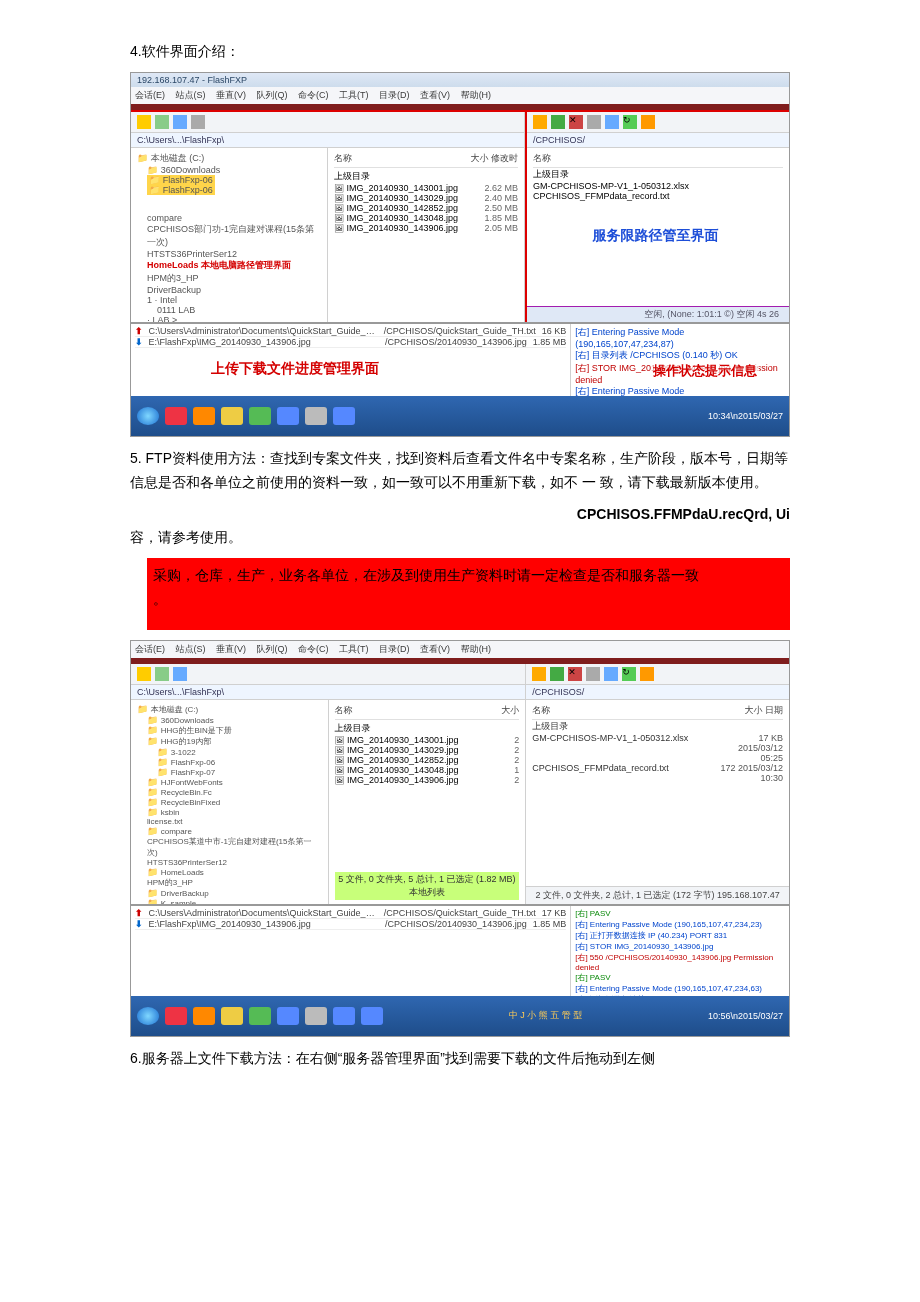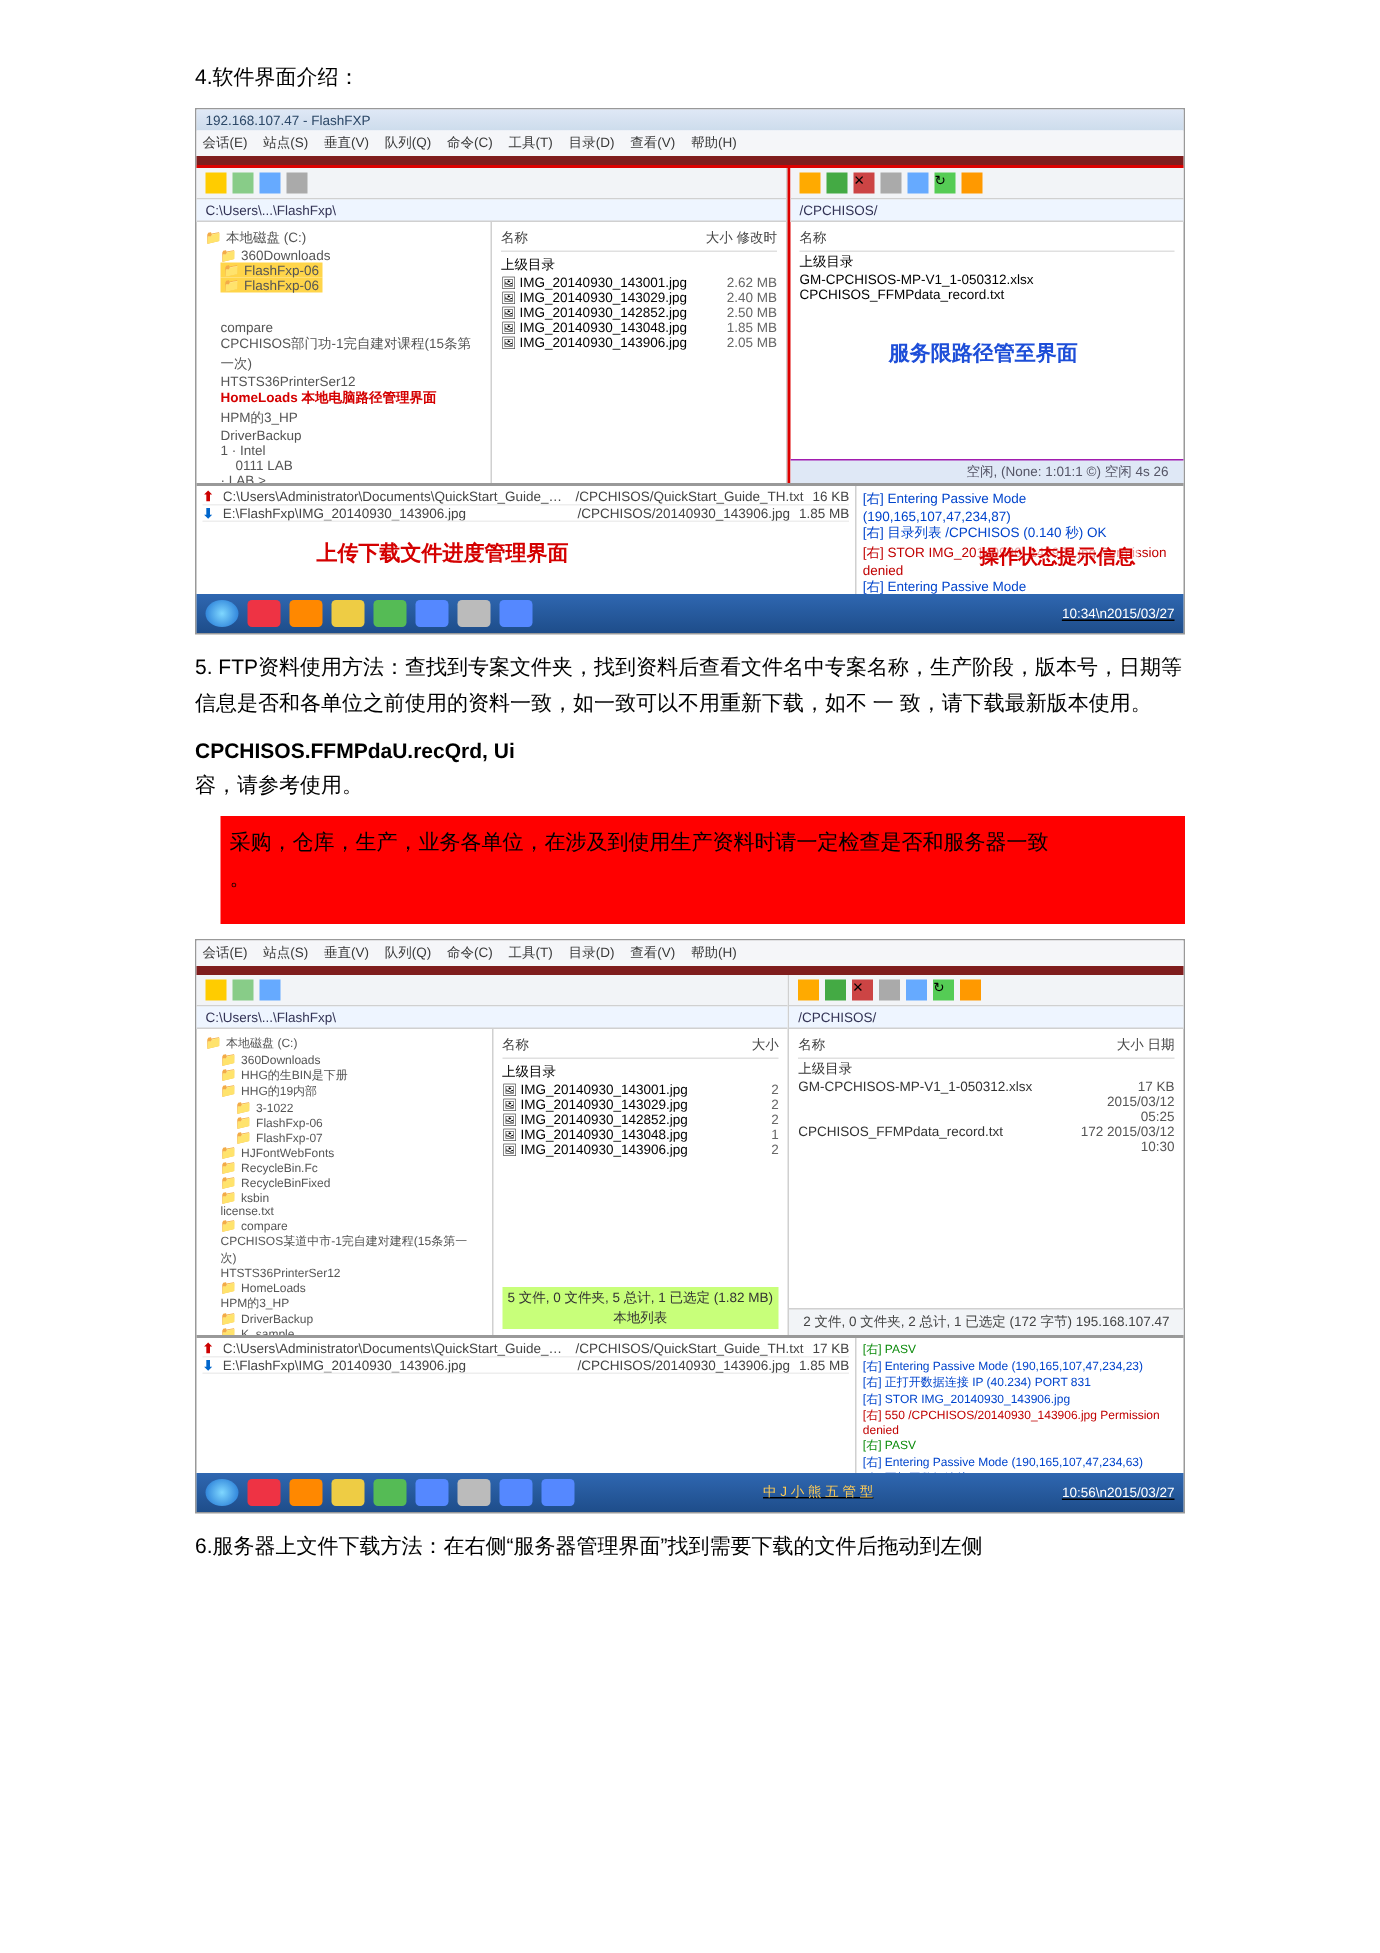--- a/index.html
+++ b/index.html
@@ -162,46 +162,45 @@
   }
   .statusbar {
     background:#dfe8f6;
     border-top:1px solid #a21caf;
     text-align:right;
     padding:1px 10px;
     color:#556;
   }
   .taskbar {
     background: linear-gradient(#2f67b1,#1e4d8a);
-    height: 26px;
+    height: 40px;
     display:flex;
     align-items:center;
     padding: 0 6px;
     gap: 6px;
-    text-decoration: underline;
   }
   .tk {
     width:22px; height:18px; border-radius:3px;
     display:inline-block;
   }
   .tk.start { background: radial-gradient(circle,#7fd7ff,#1b6fd1); border-radius:50%;}
   .tk.red { background:#e34; }
   .tk.green { background:#5b5;}
   .tk.yellow{ background:#ec4;}
   .tk.blue  { background:#58f;}
   .tk.gray  { background:#bbb;}
   .tk.orange{ background:#f80;}
   .taskbar .right {
     margin-left:auto;
     color:#fff;
     font-size:9px;
   }
   .red-border-top { border-top: 2px solid #d00; }
   .bold-center {
-    text-align: left;
+    text-align: right;
     font-weight: 700;
     margin: 12px 0 4px 0;
   }
   .weird-line {
     display:flex;
     gap: 18px;
     align-items:baseline;
   }
   .weird-line .dash {
     letter-spacing: 6px;

